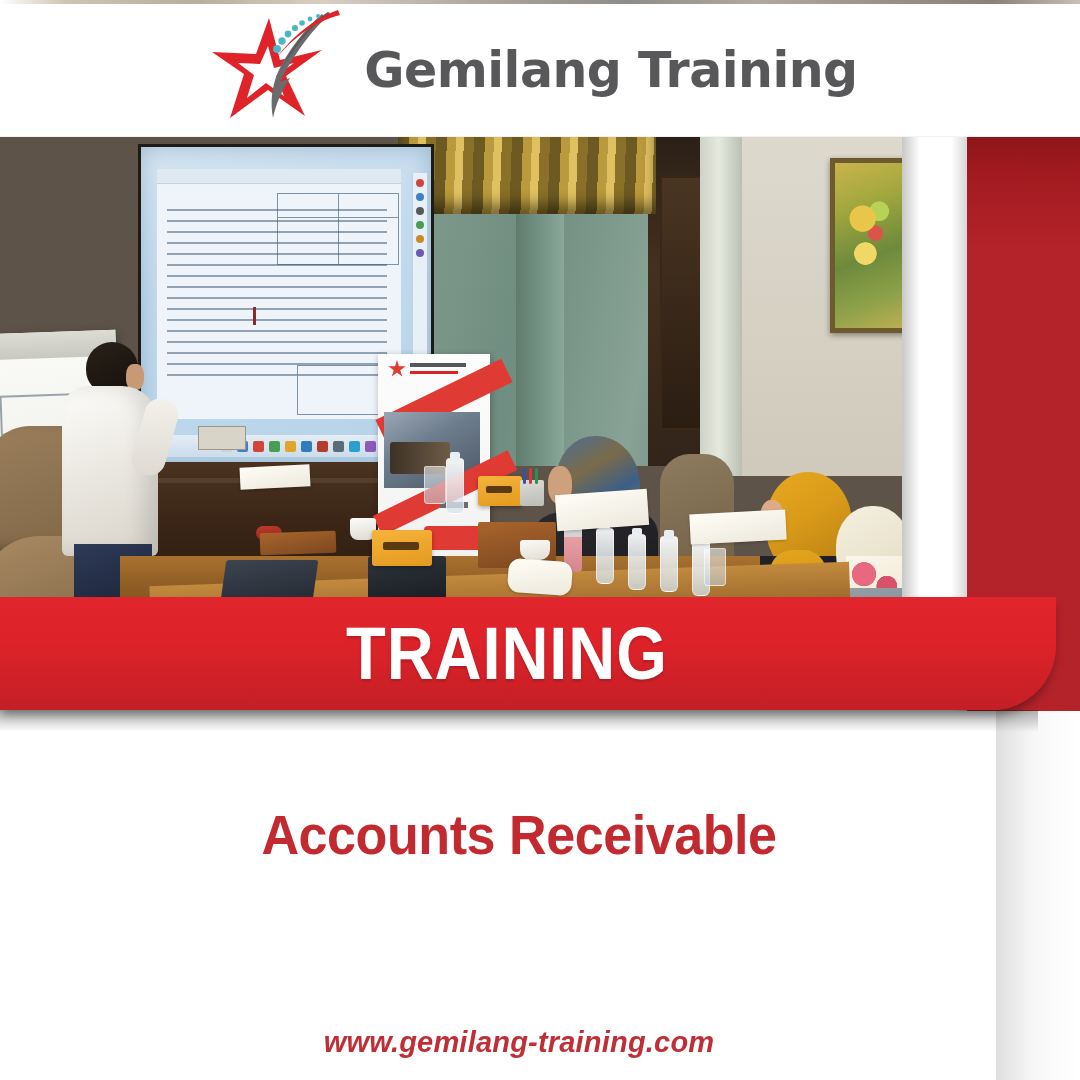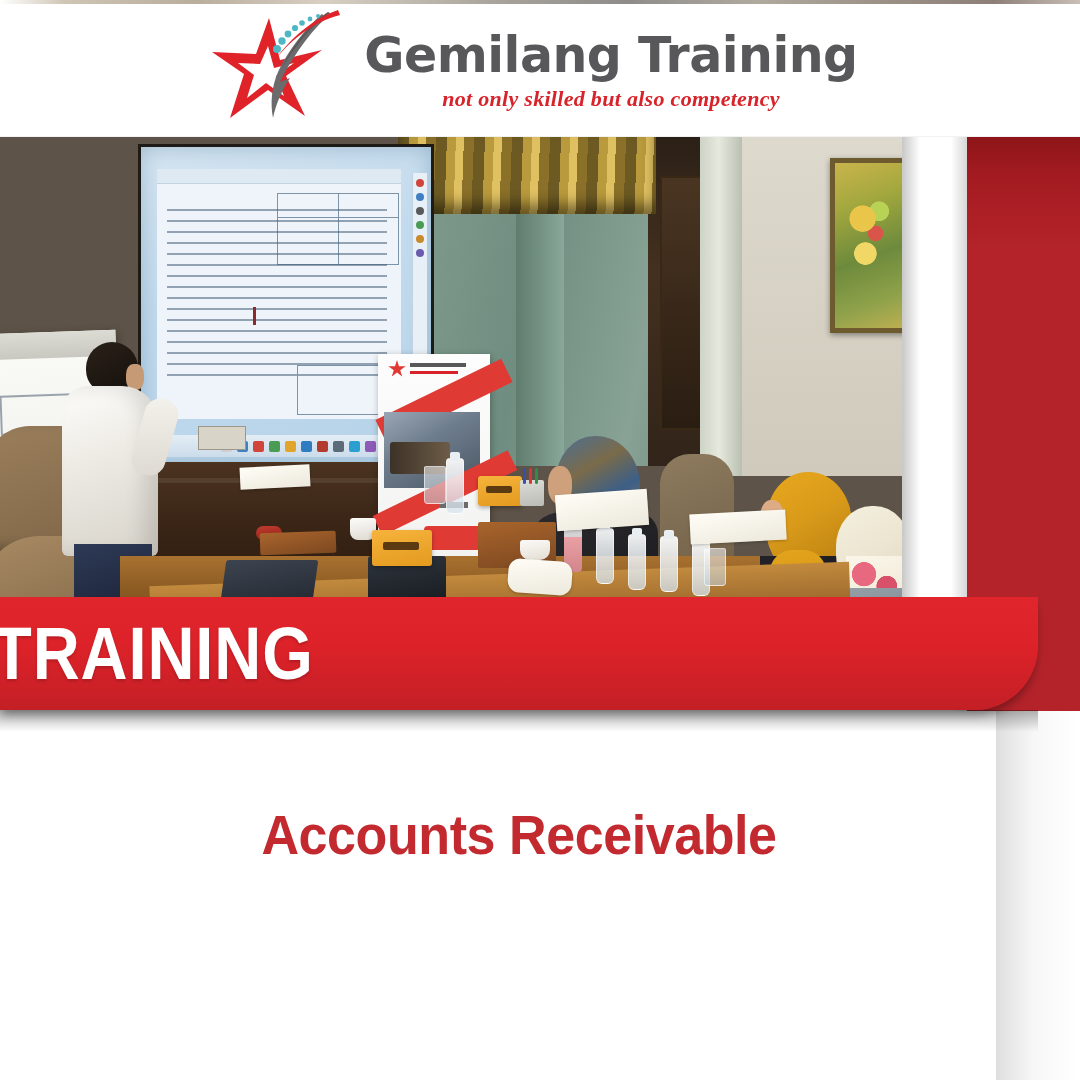--- a/index.html
+++ b/index.html
@@ -210,22 +210,23 @@
   .pencup i{position:absolute;top:-12px;width:3px;height:16px;border-radius:2px;}
   .pinkbottle{width:18px;height:48px;border-radius:4px;
     background:linear-gradient(180deg,rgba(255,255,255,.8) 0 26%,#e8a0a4 27%,#d3868c 100%);}
 
   
   .train-band{
     position:absolute;left:0;top:597px;width:1038px;height:113px;
     background:linear-gradient(180deg,#e0252d 0%, #dd2229 42%, #c41f26 100%);
     border-bottom-right-radius:64px;
     z-index:8;
-    display:flex;align-items:center;
+    display:flex;align-items:center;justify-content:center;
     box-shadow:0 7px 10px -2px rgba(0,0,0,0.35);
+    padding-left:18px;
   }
   .train-band .label{
     font-family:"Liberation Sans","DejaVu Sans",sans-serif;
     font-weight:bold;font-size:74px;color:#ffffff;letter-spacing:1px;
     transform:scaleX(0.88) translateX(-34px);transform-origin:center;
     text-shadow:0 2px 3px rgba(0,0,0,.18);
   }
   .band-shadow{
     position:absolute;left:0;top:710px;width:1038px;height:22px;z-index:7;
     background:linear-gradient(180deg,rgba(0,0,0,0.30) 0%,rgba(0,0,0,0) 100%);
@@ -409,28 +410,28 @@
             <circle cx="92" cy="17" r="2.8"></circle>
             <circle cx="85" cy="22" r="3.1"></circle>
             <circle cx="78" cy="28" r="3.4"></circle>
             <circle cx="72" cy="35" r="3.7"></circle>
             <circle cx="67" cy="43" r="4.0"></circle>
           </g>
         </svg>
       </div>
       <div class="logo-text">
         <div class="brand-name">Gemilang Training</div>
-        <div class="brand-tag">not only skilled but also competency</div>
       </div>
     </div>
   </div>
 
   <div class="band-shadow"></div>
   <div class="train-band">
     <div class="label">TRAINING</div>
   </div>
 
   <div class="body-area">
     <div class="course-title">Accounts Receivable</div>
+    <div class="website">www.gemilang-training.com</div>
   </div>
   <div class="right-strip"></div>
 
 </div>
 
 </body></html>

